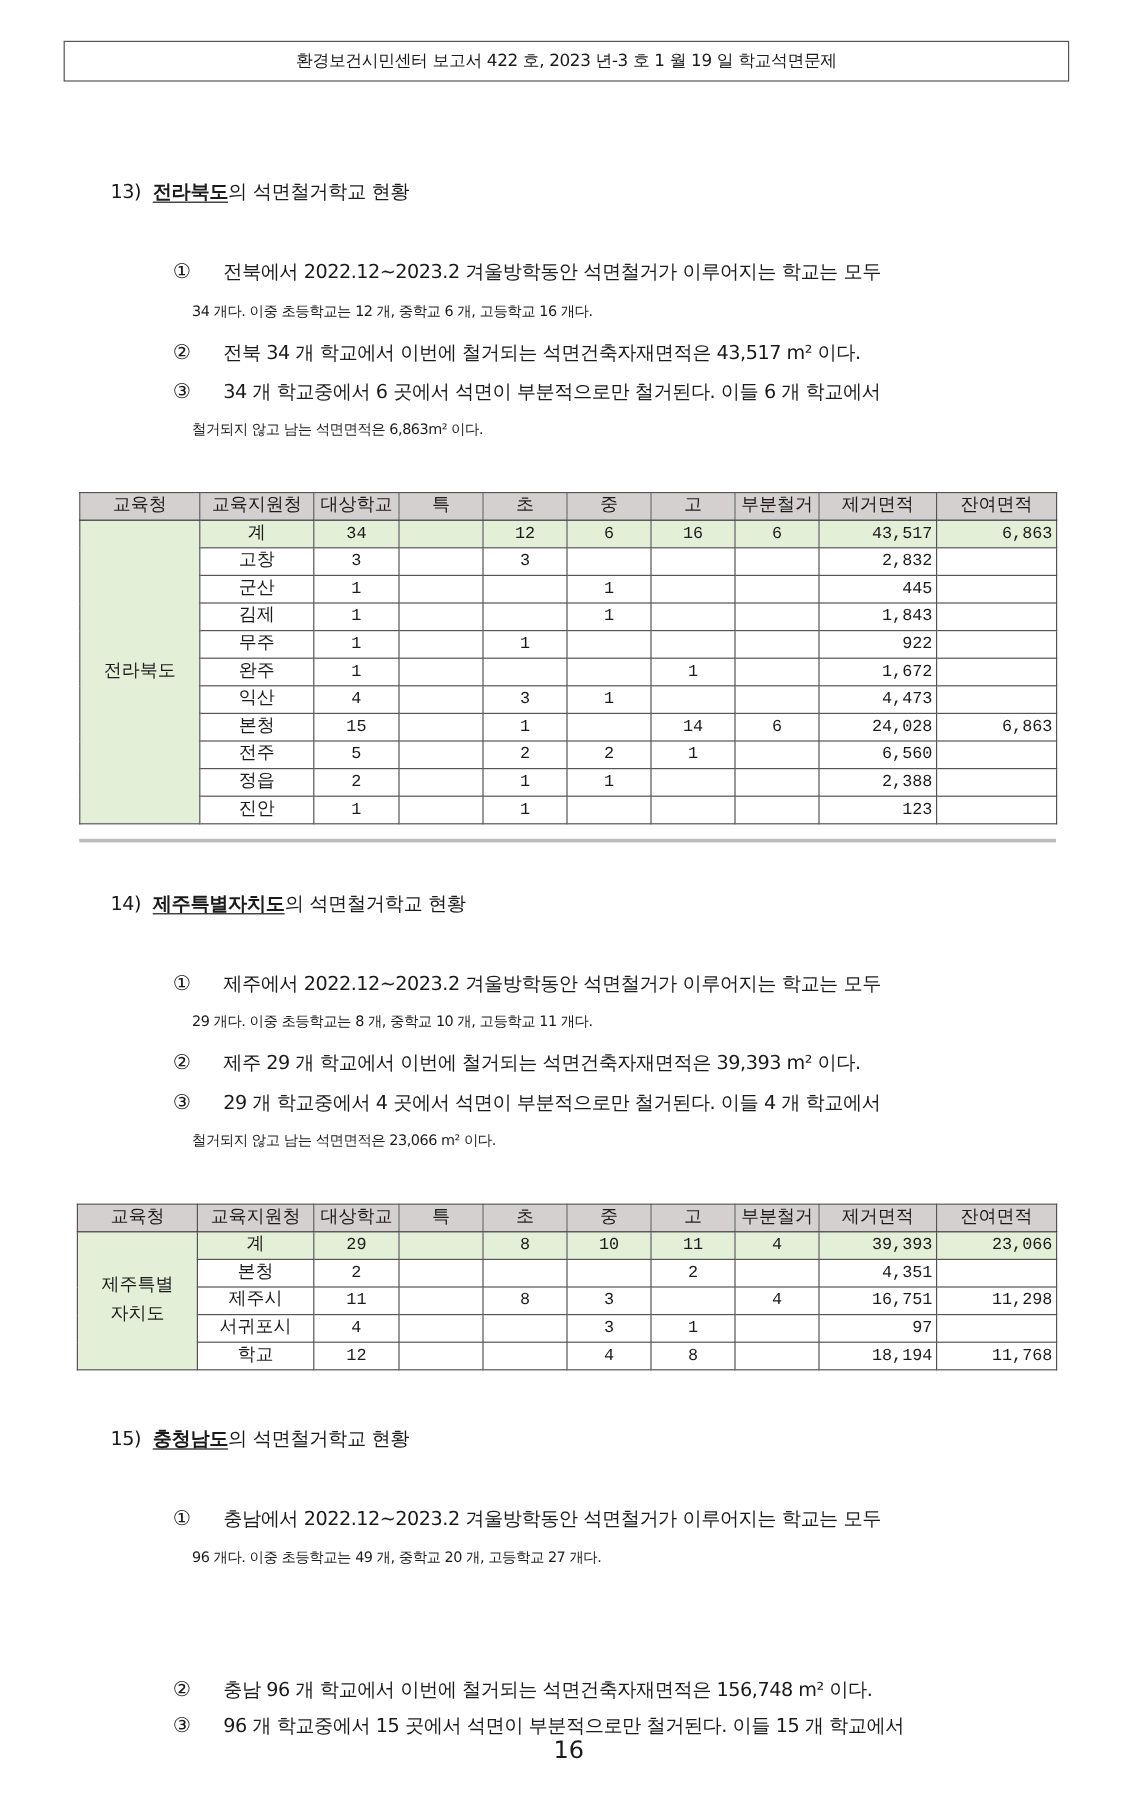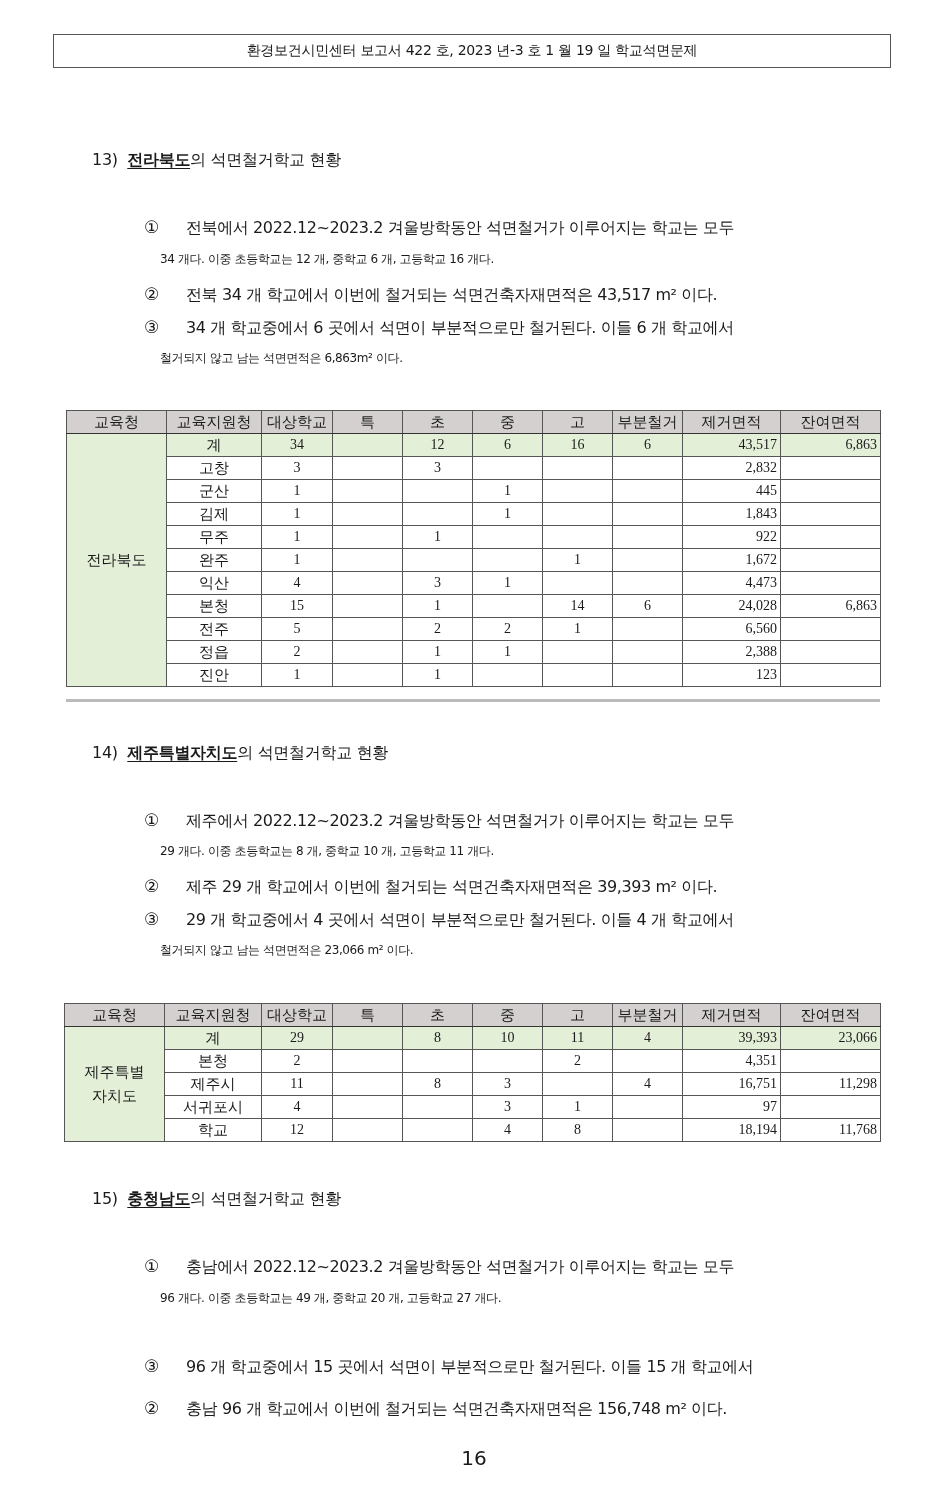--- a/index.html
+++ b/index.html
@@ -20,21 +20,21 @@
     }
     .sec-title .region { font-weight: bold; text-decoration: underline; text-underline-offset: 3px; }
     .item {
       position: absolute; left: 118px; font-size: 16px; letter-spacing: -0.4px; white-space: nowrap; margin-left: 26px;
     }
     .item .num { display: inline-block; width: 42px; font-size: 17px; }
     .cont { position: absolute; left: 160px; font-size: 12px; letter-spacing: -0.4px; white-space: nowrap; }
 
     table.data {
       position: absolute; border-collapse: collapse; table-layout: fixed;
-      font-family: Liberation Serif, serif; font-size: 14px;
+      font-family: Liberation Mono, monospace; font-size: 14px;
     }
     table.data td, table.data th {
       border: 1px solid #555; padding: 0 3px; height: 22px; line-height: 22px;
       white-space: nowrap; overflow: hidden;
     }
     table.data th { background: #d4d0d0; font-weight: normal; font-size: 15px; text-align: center; border-bottom: 1.5px solid #333; }
     table.data tr.total td { background: #e4efd8; }
     table.data td.c { text-align: center; }
     table.data td.r { text-align: right; }
     table.data td.region { text-align: center; vertical-align: middle; background: #fff; font-size: 15px; }
@@ -305,15 +305,15 @@
       </tr>
     </tbody>
 </table>
 
 <div class="sec-title" style="top:1189px;">
   <span>15)</span>&nbsp;&nbsp;<span class="region">충청남도</span><span>의 석면철거학교 현황</span>
 </div>
 <div class="item" style="top:1256px;"><span class="num">①</span><span>충남에서 2022.12~2023.2 겨울방학동안 석면철거가 이루어지는 학교는 모두</span></div>
 <div class="cont" style="top:1290px;">96 개다. 이중 초등학교는 49 개, 중학교 20 개, 고등학교 27 개다.</div>
 <div class="item" style="top:1398px;"><span class="num">②</span><span>충남 96 개 학교에서 이번에 철거되는 석면건축자재면적은 156,748 m² 이다.</span></div>
-<div class="item" style="top:1356px;"><span class="num">③</span><span>96 개 학교중에서 15 곳에서 석면이 부분적으로만 철거된다. 이들 15 개 학교에서</span></div>
+<div class="item" style="top:1428px;"><span class="num">③</span><span>96 개 학교중에서 15 곳에서 석면이 부분적으로만 철거된다. 이들 15 개 학교에서</span></div>
 
 <div class="page-num">16</div>
 
 </body></html>

